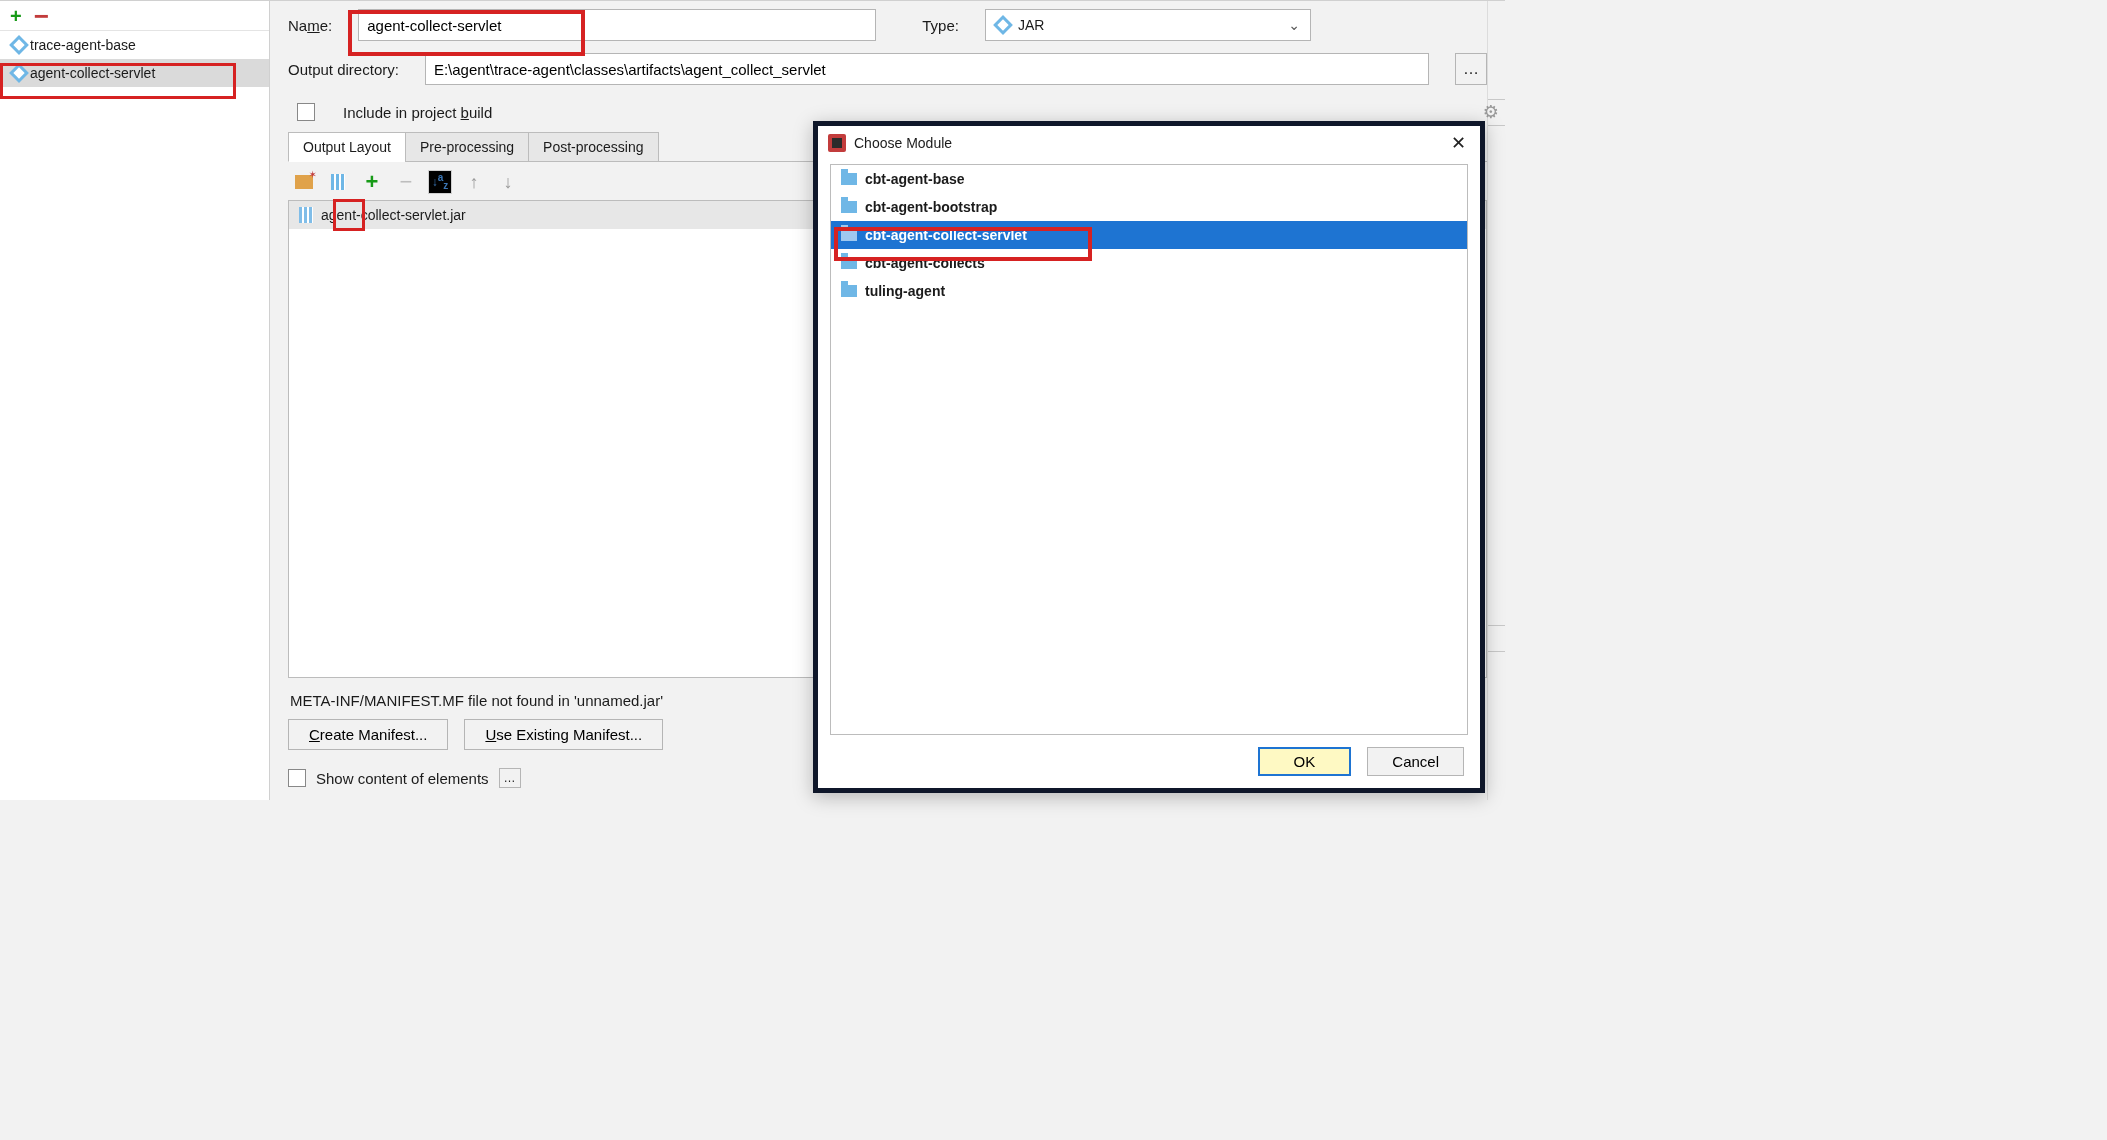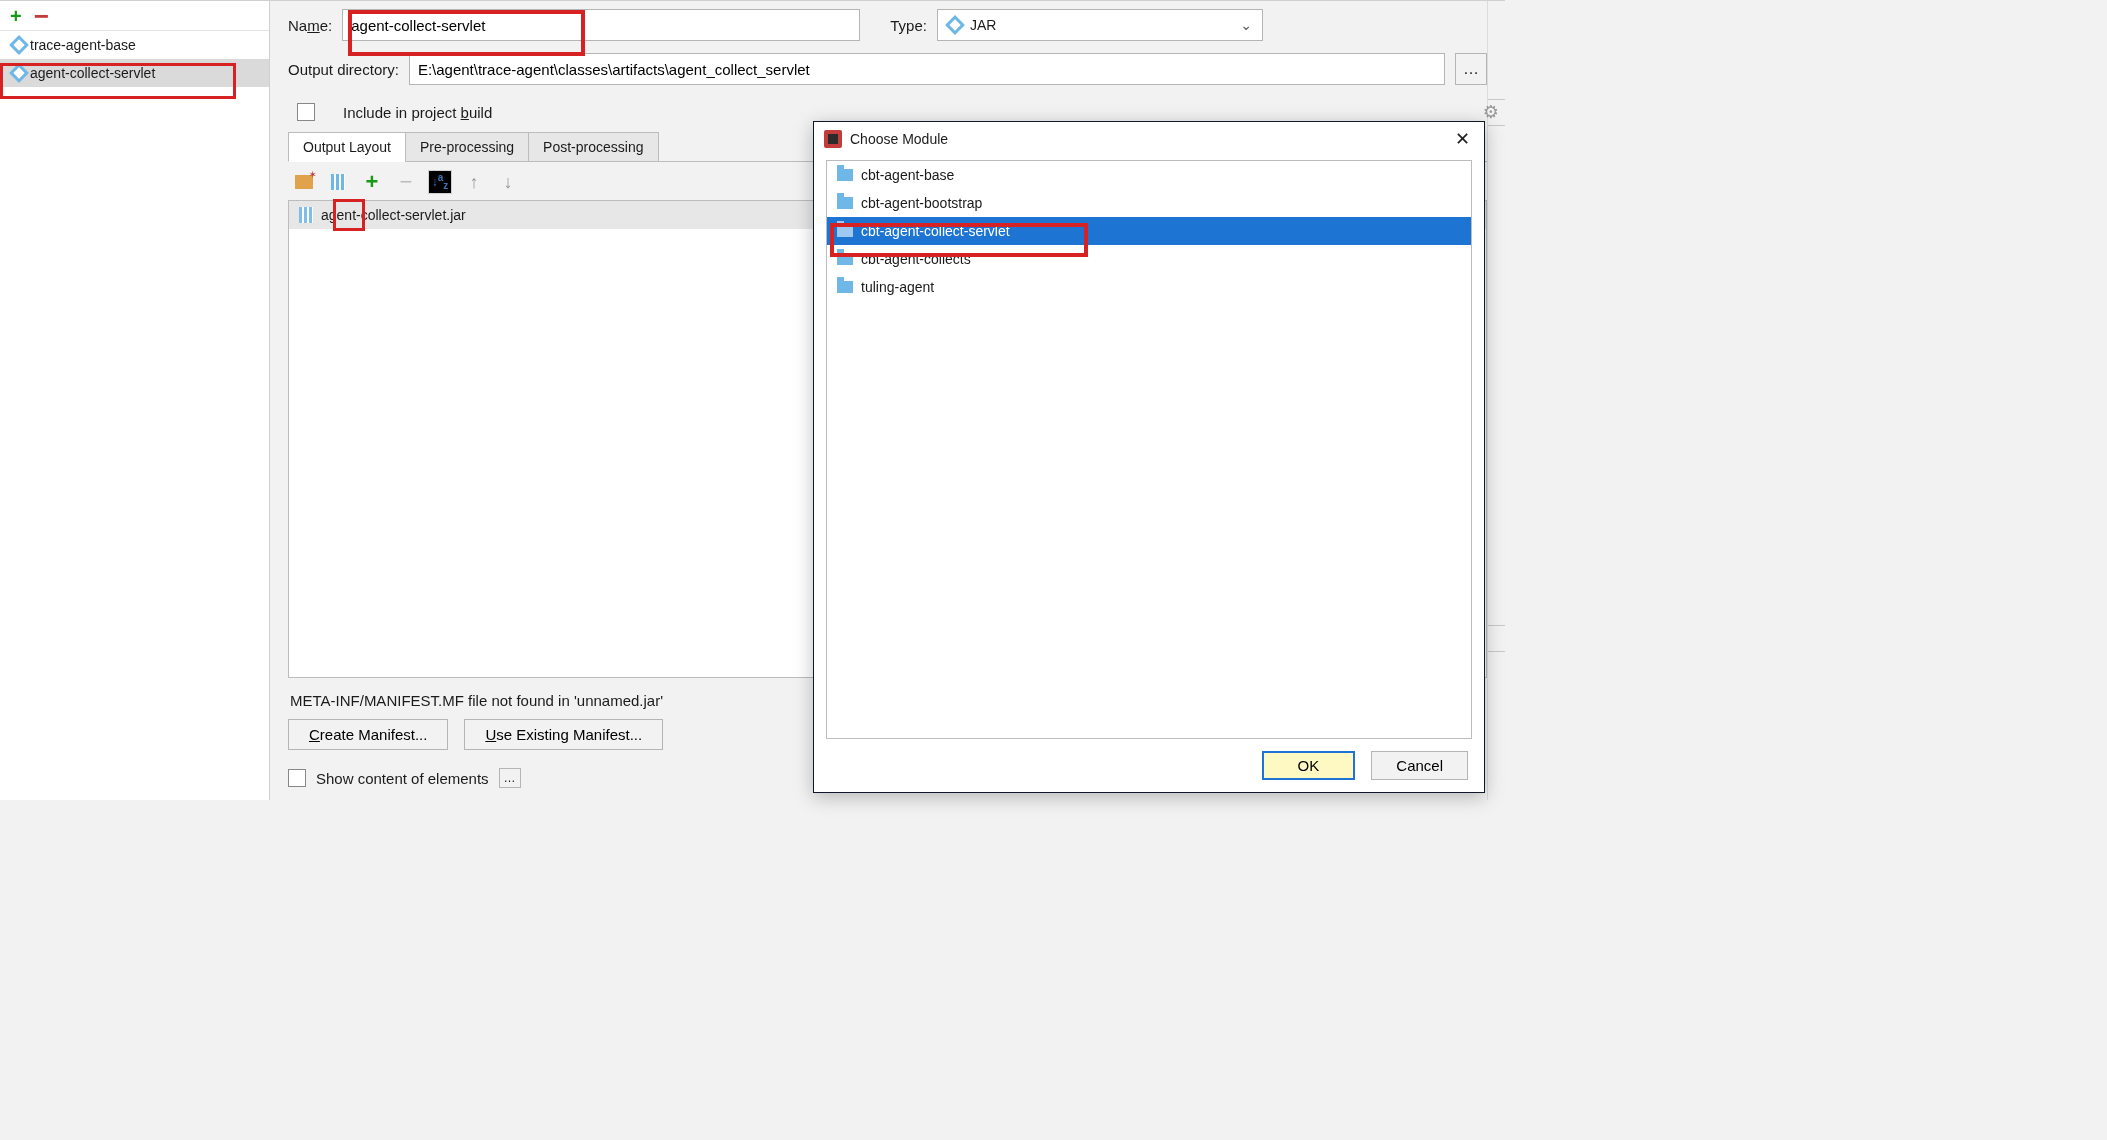--- a/index.html
+++ b/index.html
@@ -64,21 +64,21 @@
   
   .main {
     flex: 1;
     padding: 8px 18px 12px 18px;
     display: flex;
     flex-direction: column;
     position: relative;
   }
   .row {
     display: flex; align-items: center;
-    gap: 10px; margin-bottom: 12px;
+    gap: 26px; margin-bottom: 12px;
   }
   .lbl { font-size: 15px; }
   .lbl u { text-decoration: underline; }
   .txt {
     height: 32px;
     border: 1px solid #b5b5b5;
     background: #fff;
     padding: 0 8px;
     font-size: 15px;
     font-family: inherit;
@@ -194,21 +194,21 @@
     display: flex; align-items: center; justify-content: center;
     font-size: 12px;
   }
 
   
   .modal {
     position: absolute;
     left: 813px; top: 120px;
     width: 672px; height: 672px;
     background: #fff;
-    border: 1px solid #0f172a;
+    border: 5px solid #0f172a;
     box-shadow: 0 4px 18px rgba(0,0,0,.25);
     display: flex; flex-direction: column;
   }
   .modal-title {
     display: flex; align-items: center;
     justify-content: space-between;
     padding: 6px 10px;
     background: #fff;
   }
   .modal-title .left { display:flex; align-items:center; gap:8px; }
@@ -216,20 +216,21 @@
     width: 18px; height: 18px; background: #c23c3c;
     position: relative; border-radius: 2px;
   }
   .ij-icon::after { content:""; position:absolute; inset:4px; background:#2b2b2b; }
   .close-x { font-size: 18px; color: #222; padding: 0 4px; }
   .modal-body {
     flex: 1;
     margin: 4px 12px 0 12px;
     border: 1px solid #bcbcbc;
     overflow: hidden;
+    font-weight: bold;
   }
   .mod-item {
     display:flex; align-items:center; gap:8px;
     padding: 4px 10px; height: 28px;
   }
   .mod-item.sel { background: #1e74d2; color:#fff;align-items:center; }
   .folder-icon {
     width: 16px; height: 12px; background: #6fb7e6; position: relative;
   }
   .folder-icon::before {

